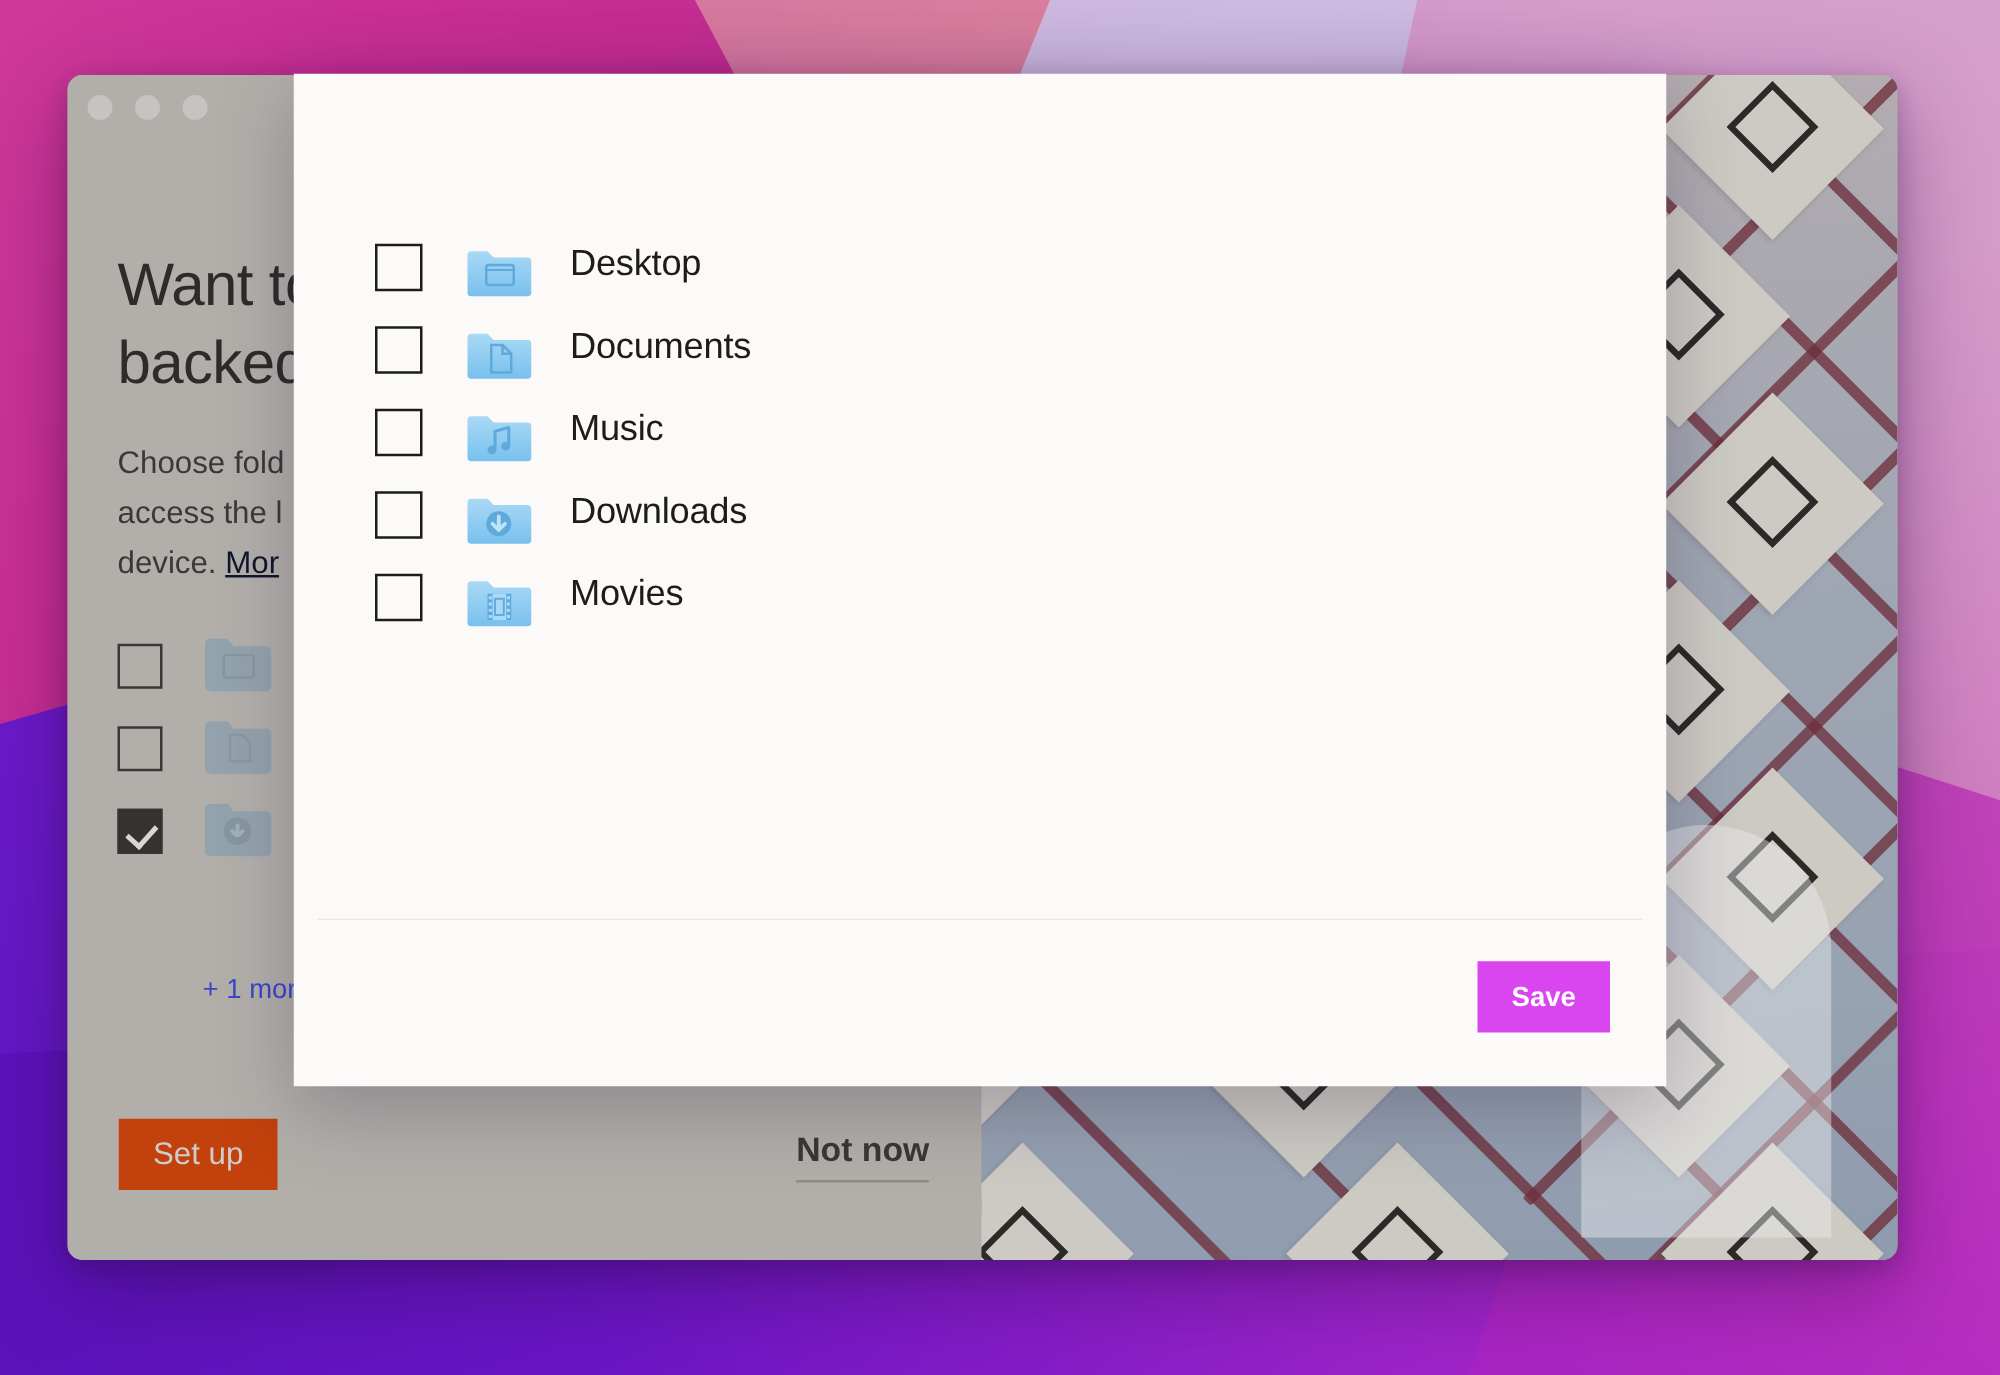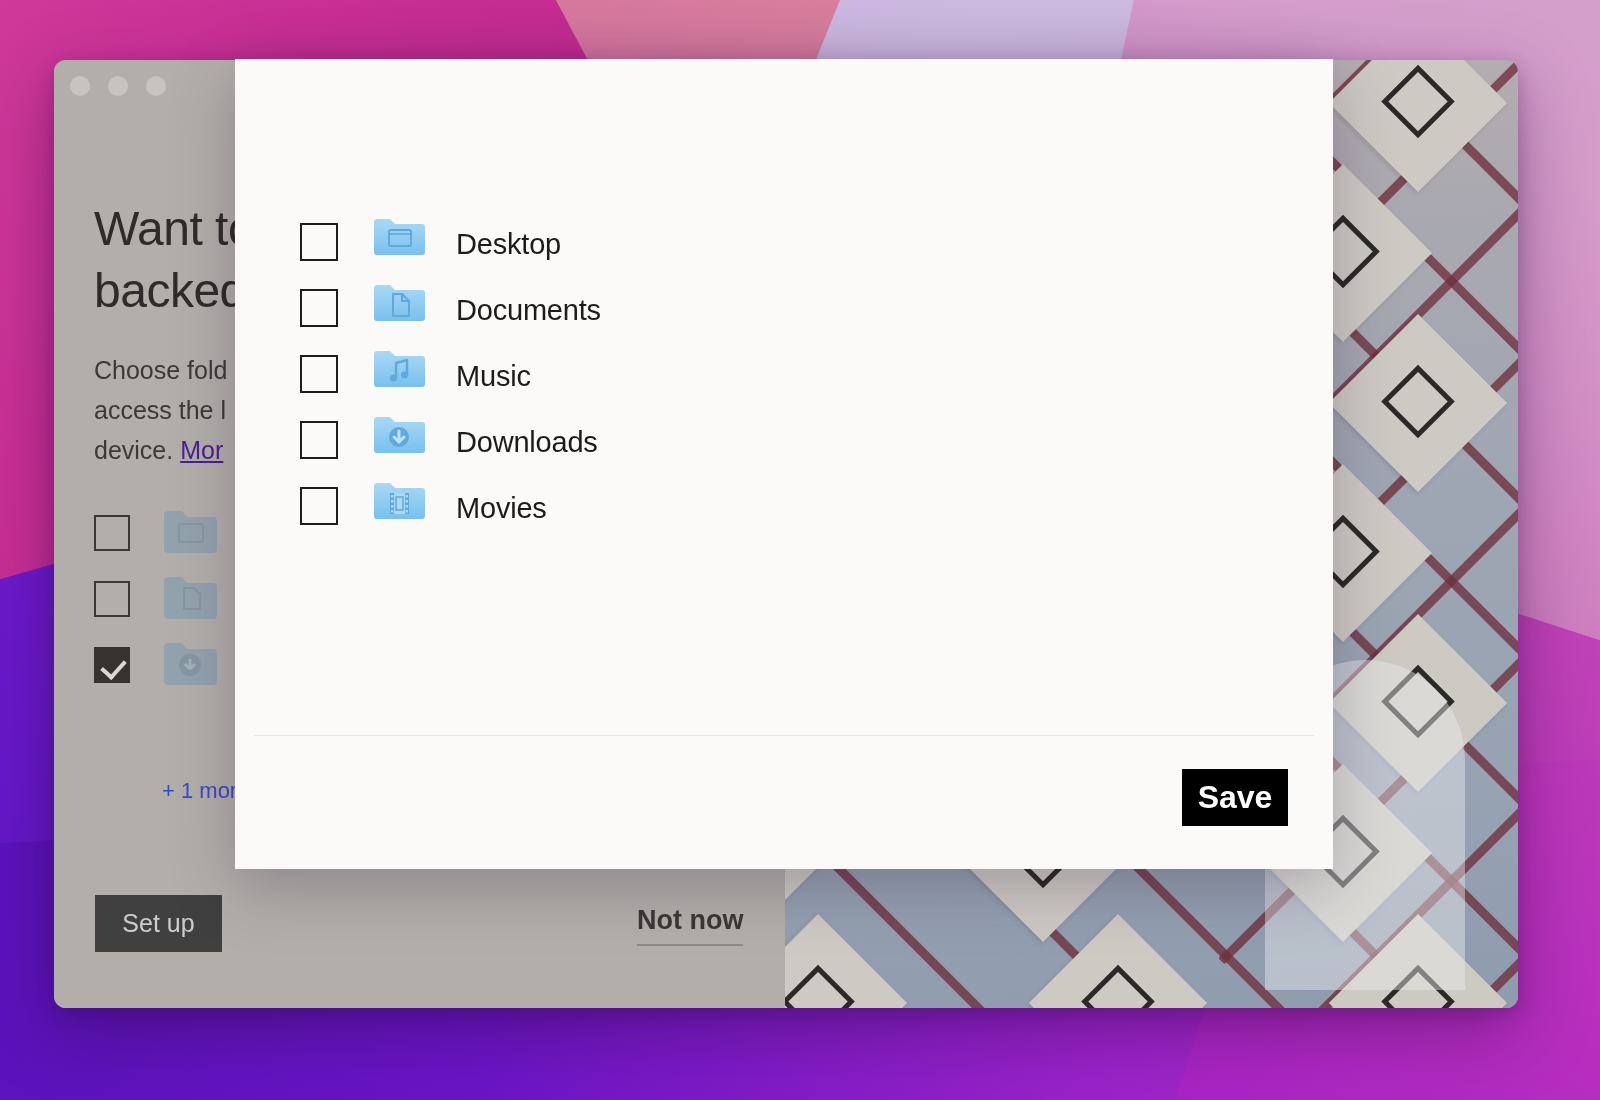--- a/index.html
+++ b/index.html
@@ -130,21 +130,21 @@
   #app-body-text {
     position: absolute;
     left: 40px; top: 290px;
     width: 700px;
     font-size: 25px;
     line-height: 40px;
     color: #3b3937;
     white-space: pre-wrap;
   }
   #app-more-link {
-    color: #4c1d95;
+    color: #0f172a;
     text-decoration: underline;
   }
   #app-folder-list {
     position: absolute;
     left: 40px; top: 440px;
   }
   .app-folder-row {
     display: flex;
     align-items: center;
     height: 66px;
@@ -174,21 +174,21 @@
   #app-more {
     position: absolute;
     left: 108px; top: 718px;
     font-size: 22px;
     color: #3a47c9;
   }
   #setup-button {
     position: absolute;
     left: 41px; top: 835px;
     width: 127px; height: 57px;
-    background: #404040;
+    background: #c2410c;
     color: #cfcdcb;
     font-size: 25px;
     display: flex;
     align-items: center;
     justify-content: center;
   }
   #notnow-button {
     position: absolute;
     left: 583px; top: 845px;
     font-size: 27px;
@@ -257,21 +257,21 @@
     color: #1d1c1b;
     letter-spacing: -.3px;
   }
   #folder-list {
     position: absolute;
     left: 45px; top: 136px;
     width: 1000px;
   }
   .folder-row {
     display: flex;
-    align-items: flex-end;
+    align-items: flex-start;
     height: 66px;
     gap: 0;
     padding-left: 20px;
   }
   .row-cb {
     width: 38px; height: 38px;
     min-width: 38px;
     border: 2.5px solid #1d1c1b;
     box-sizing: border-box;
     background: #fbfaf8;
@@ -317,23 +317,23 @@
     font-weight: 700;
     display: flex;
     align-items: center;
     justify-content: center;
     border: none;
     font-family: "Liberation Sans", sans-serif;
     cursor: pointer;
   }
   #save-button {
     width: 106px; height: 57px;
-    background: #000000;
+    background: #d946ef;
     color: #ffffff;
-    font-size: 32px;
+    font-size: 22px;
     font-weight: 700;
     display: flex;
     align-items: center;
     justify-content: center;
     border: none;
     font-family: "Liberation Sans", sans-serif;
     cursor: pointer;
   }
 </style>
 </head>

